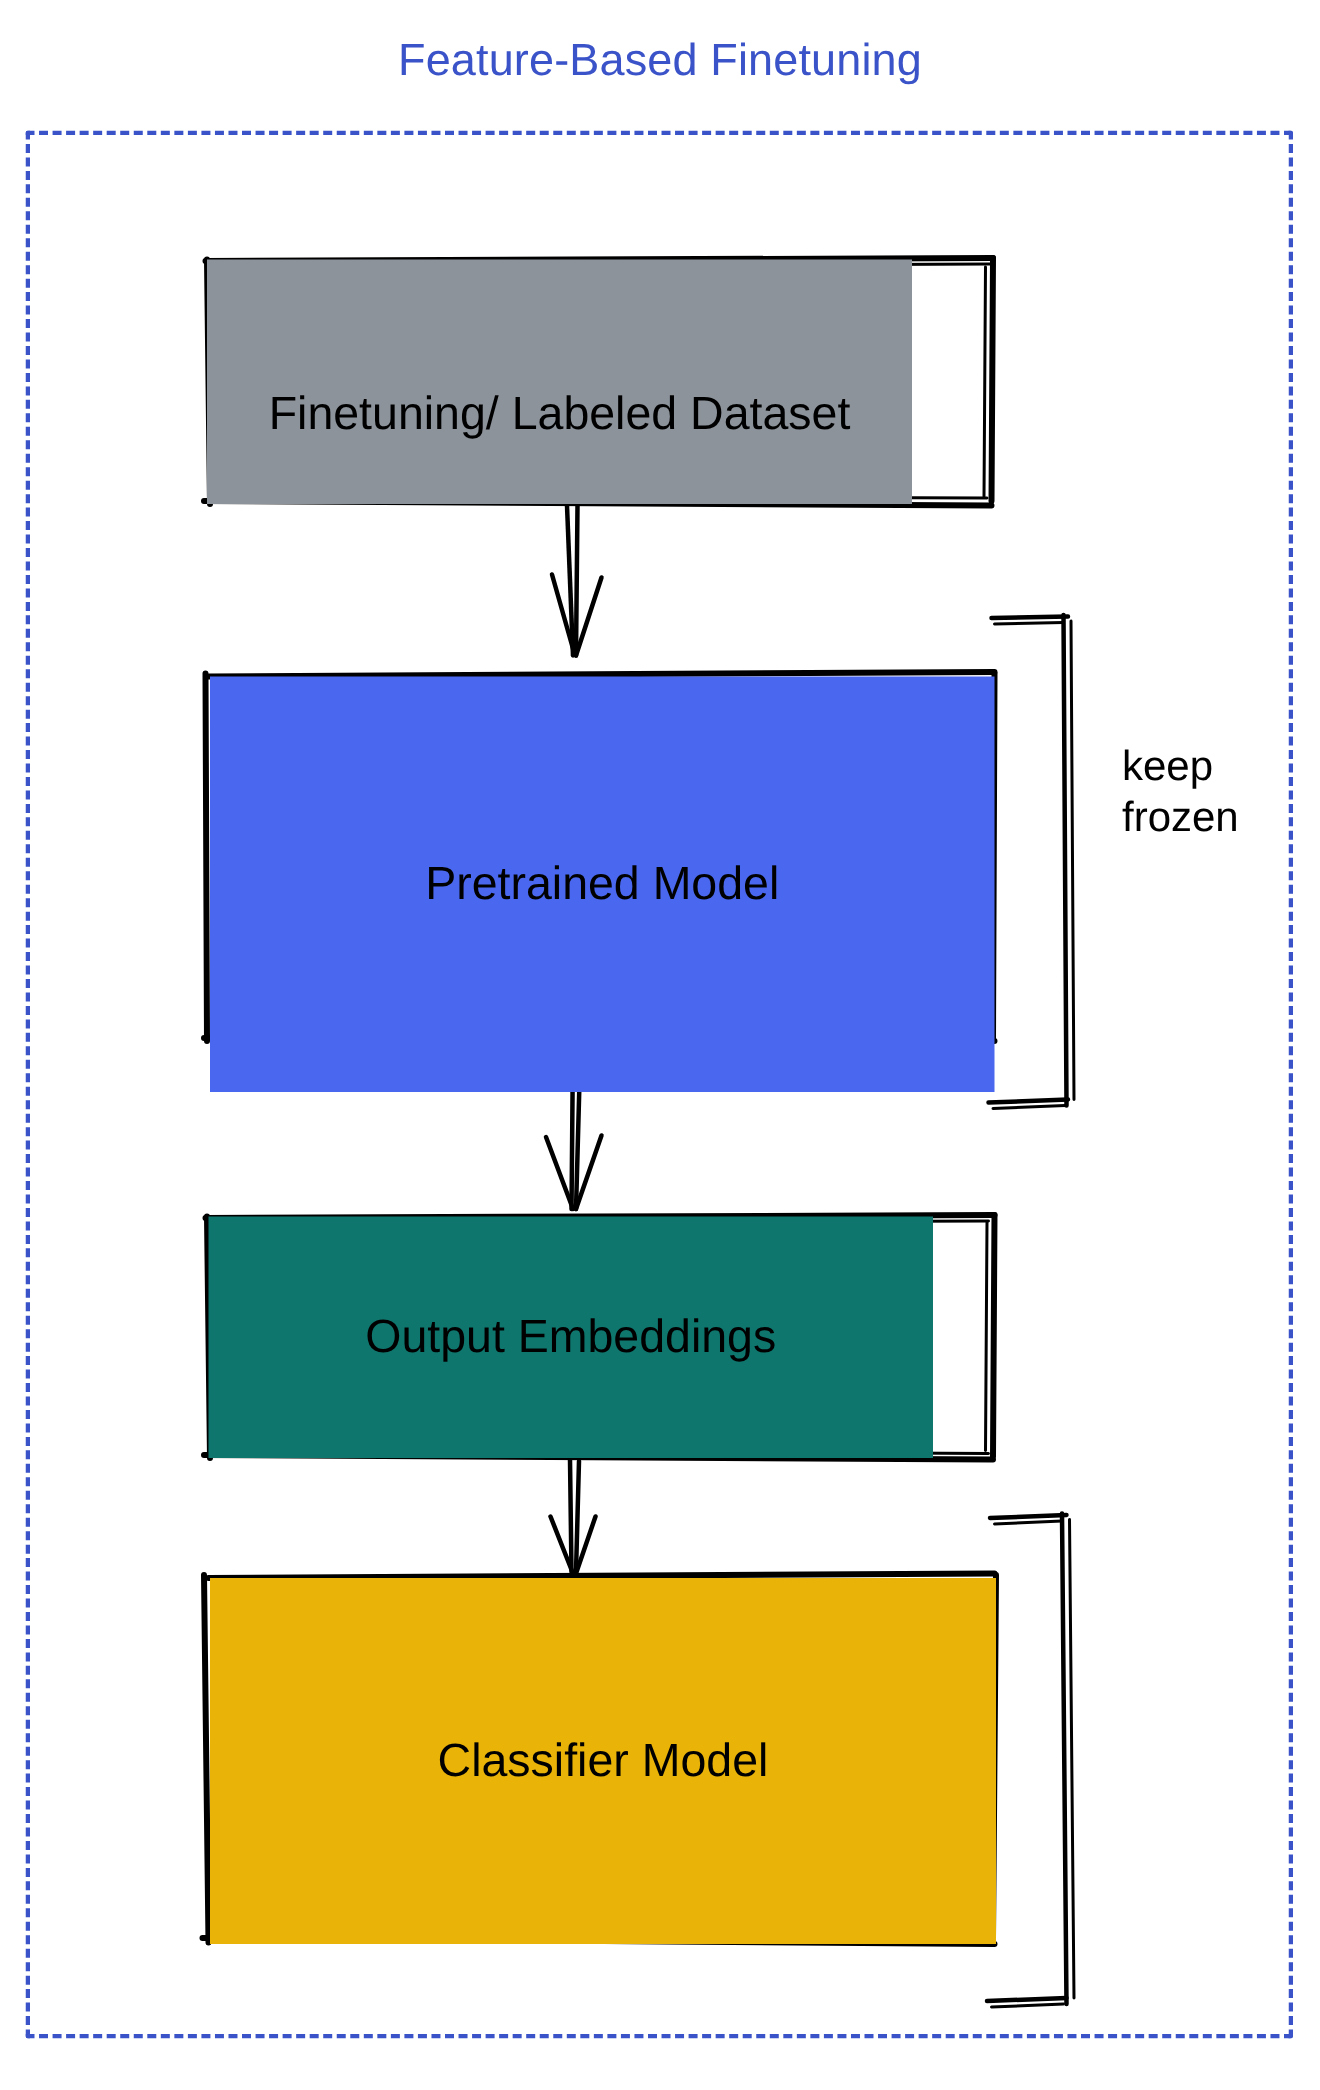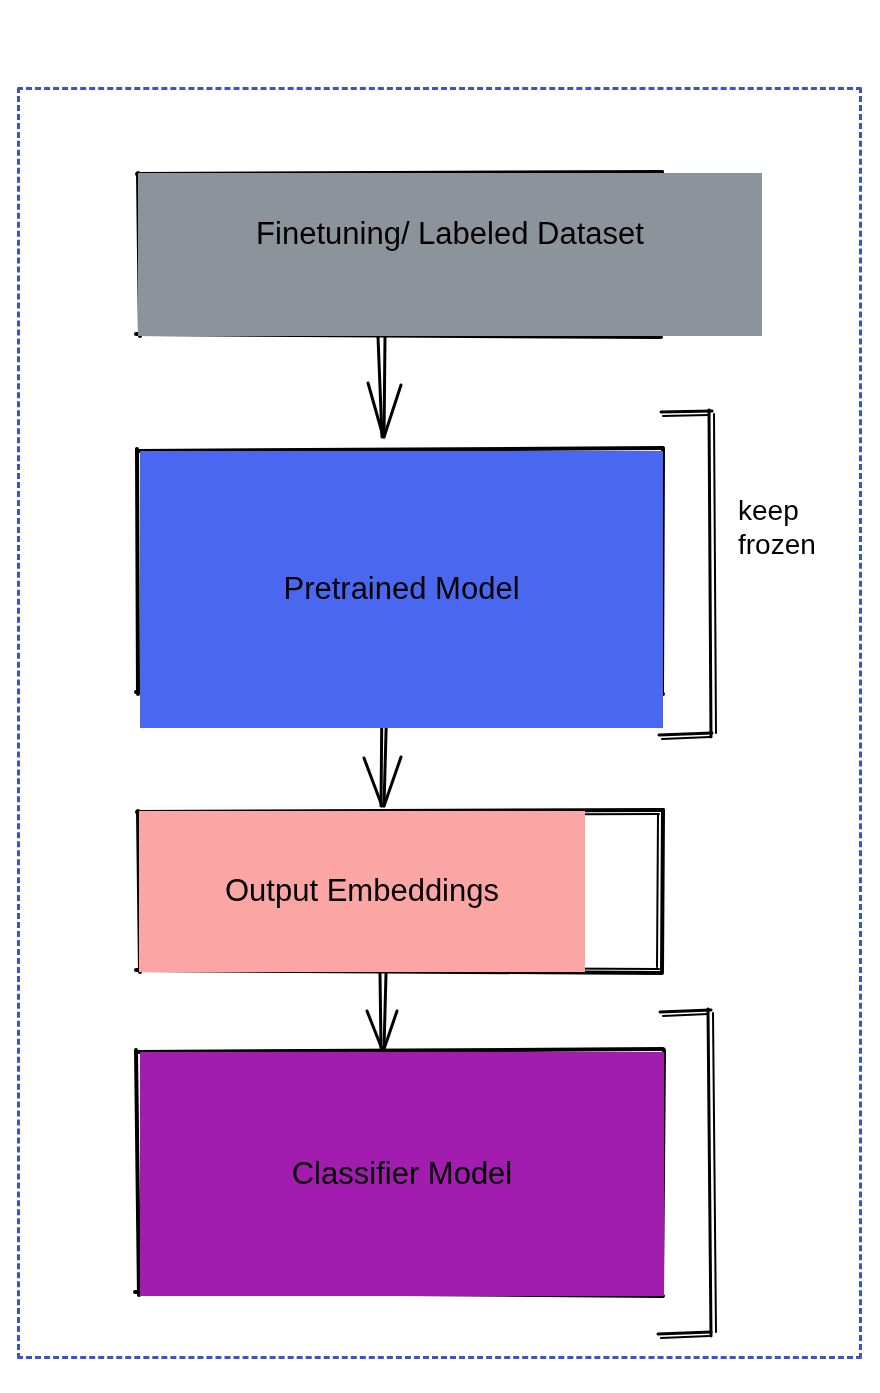--- a/index.html
+++ b/index.html
@@ -64,73 +64,75 @@
   .node-label {
     font-size: 31px;
     color: #000000;
     white-space: nowrap;
     line-height: 1.1;
   }
 
   #node-dataset {
     left: 138px;
     top: 173px;
-    width: 624px;
+    width: 470px;
     height: 163px;
     background: #8c939b;
-    align-items: flex-start;
+    align-items: center;
     padding-top: 44px;
   }
   #node-pretrained {
     left: 140px;
     top: 451px;
     width: 523px;
     height: 277px;
     background: #4a68ef;
     align-items: center;
   }
   #node-embeddings {
     left: 139px;
     top: 811px;
-    width: 446px;
+    width: 483px;
     height: 161px;
-    background: #fca5a5;
+    background: #0f766e;
     align-items: center;
   }
   #node-classifier {
     left: 140px;
     top: 1052px;
     width: 524px;
     height: 244px;
-    background: #a21caf;
+    background: #eab308;
     align-items: center;
   }
 
   
   .side-note {
     position: absolute;
     font-size: 28px;
     color: #000000;
     line-height: 1.22;
     white-space: pre-line;
+    margin-left: 10px;
   }
   #note-keep-frozen {
     left: 738px;
     top: 494px;
   }
   #note-train-update {
     left: 738px;
     top: 1087px;
   }
 </style>
 </head>
 <body>
 
 <div id="canvas">
 
+  <div id="diagram-title">Feature-Based Finetuning</div>
 
   <div id="dashed-frame"></div>
 
   <svg id="sketch-layer" viewBox="0 0 880 1393">
     <g fill="none" stroke="#000000" stroke-linecap="round" stroke-linejoin="round">
 
       <g>
         <path d="M137 174 L662 172" stroke-width="4"></path>
         <path d="M139 178 L660 176" stroke-width="2"></path>
         <path d="M138 173 L140 336" stroke-width="4"></path>

